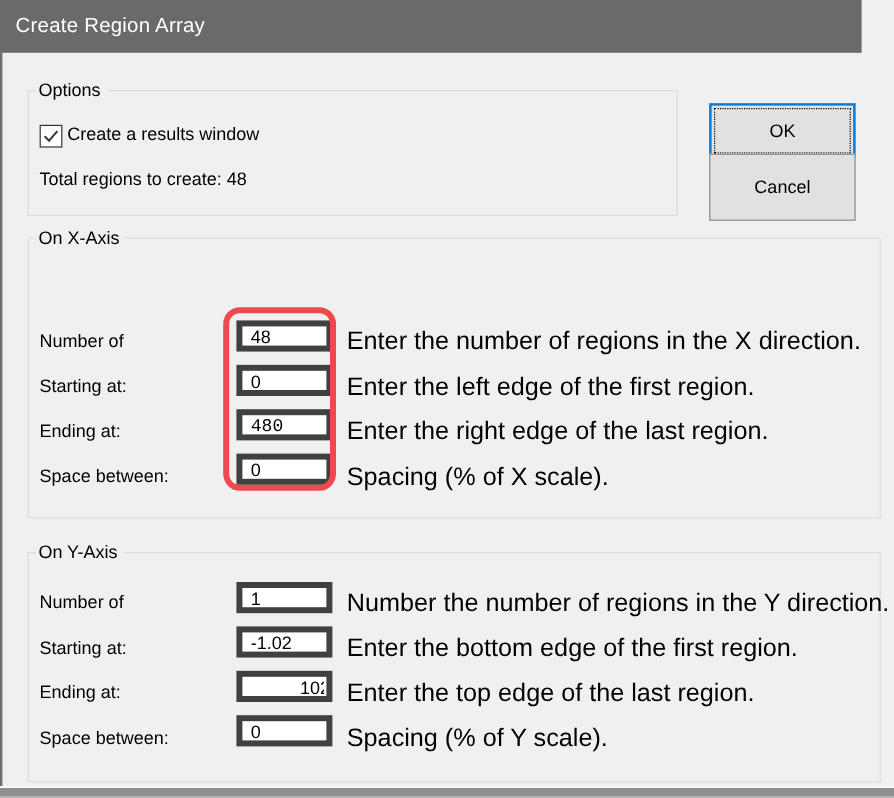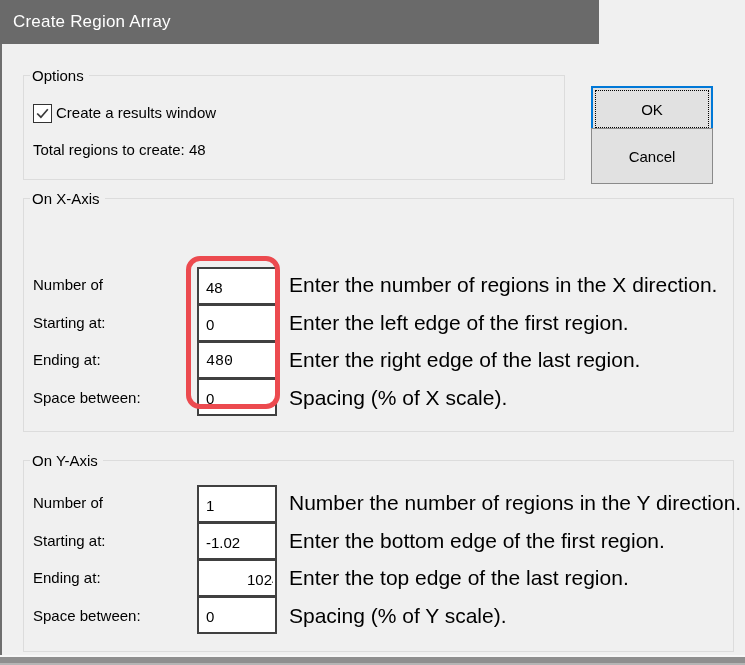--- a/index.html
+++ b/index.html
@@ -5,21 +5,21 @@
   html,body{margin:0;padding:0;}
   body{
     width:745px;height:665px;position:relative;overflow:hidden;
     background:#f0f0f0;
     font-family:"Liberation Sans","DejaVu Sans",sans-serif;
     color:#000;
     -webkit-font-smoothing:antialiased;
   }
   
   .titlebar{
-    position:absolute;left:0;top:0;width:599px;height:44px;
+    position:absolute;left:0;top:0;width:718px;height:44px;
     background:#6a6a6a;color:#fff;
     display:flex;align-items:center;
     font-size:17px;letter-spacing:.2px;
     padding-left:13px;box-sizing:border-box;
   }
   .left-edge{position:absolute;left:0;top:44px;width:2px;height:611px;background:#6e6e6e;}
   .bottom-edge{
     position:absolute;left:0;top:655px;width:745px;height:10px;
     background:linear-gradient(#f7f7f7 0 2px,#8f8f8f 2px 8px,#b5b5b5 8px 10px);
   }
@@ -53,22 +53,22 @@
   }
   .btn-ok{
     top:86px;height:46px;border:2px solid #0078d7;
     outline:1px dotted #000;outline-offset:-5px;
   }
   .btn-cancel{top:128px;height:56px;border:1px solid #8a8a8a;}
   
   .row-label{position:absolute;left:9px;font-size:15px;line-height:20px;white-space:nowrap;}
   .row-desc{position:absolute;left:265px;font-size:21px;line-height:20px;white-space:nowrap;}
   .field{
-    position:absolute;left:173px;width:80px;height:38px;
-    background:#fff;border:2px solid #404040;box-sizing:border-box;
+    position:absolute;left:173px;width:80px;height:26px;
+    background:#fff;border:5px solid #404040;box-sizing:border-box;
     font-family:"Liberation Sans","DejaVu Sans",sans-serif;
     font-size:15px;color:#000;
     padding:3px 2px 0 7px;margin:0;outline:none;
     vertical-align:top;
   }
   
   .xl1{top:76px;} .xl2{top:114px;} .xl3{top:151px;} .xl4{top:189px;}
   .xf1{top:68px;} .xf2{top:105px;} .xf3{top:142px;font-family:Liberation Mono, monospace;} .xf4{top:179px;}
   
   .yl1{top:32px;} .yl2{top:70px;} .yl3{top:107px;} .yl4{top:145px;}

